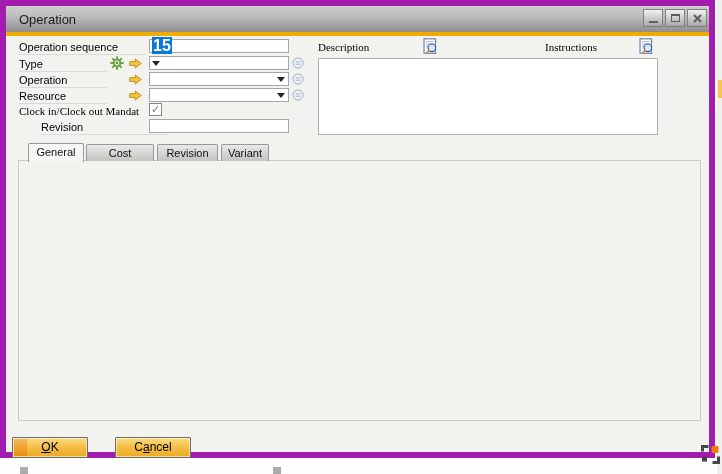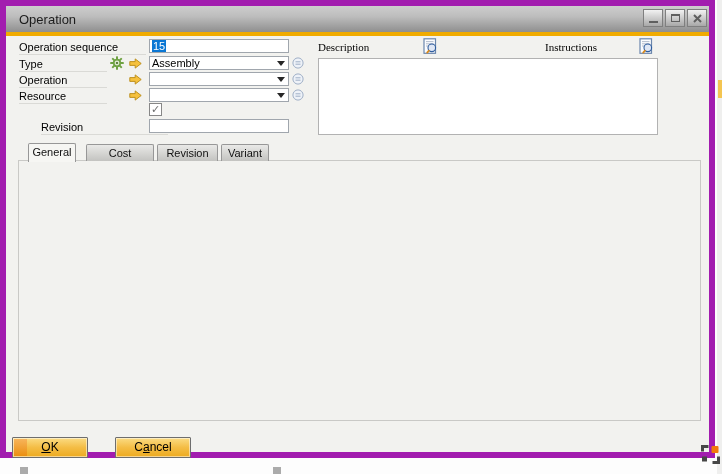--- a/index.html
+++ b/index.html
@@ -11,21 +11,21 @@
   .winbtns{position:absolute;right:2px;top:3px;display:flex;gap:2px;}
   .wbtn{width:20px;height:18px;background:linear-gradient(#f2f2f2,#c9c9c9 55%,#a8a8a8);border:1px solid #7f7f7f;box-sizing:border-box;display:flex;align-items:center;justify-content:center;}
   .glyph-min{width:9px;height:2px;background:#5f5f5f;margin-top:8px;}
   .glyph-max{width:9px;height:8px;border:1px solid #5f5f5f;border-top:2px solid #5f5f5f;box-sizing:border-box;}
   .accent{position:absolute;left:0;top:26px;width:100%;height:4px;background:#F0AB00;}
   .edge-marker{position:absolute;left:718px;top:80px;width:4px;height:18px;background:#f4c551;}
   .artifact{position:absolute;width:8px;height:7px;background:#ababab;top:467px;}
 
   .lbl{position:absolute;height:14px;line-height:13px;font-size:11px;color:#000;border-bottom:1px solid #dadad6;white-space:nowrap;overflow:hidden;box-sizing:border-box;}
   .nul{border-bottom:none;font-family:Liberation Serif, serif;}
-  .field{position:absolute;height:14px;background:#fff;border:1px solid #a0a6ad;box-sizing:border-box;font-size:11px;line-height:12px;padding:0 2px;color:#000;}
+  .field{position:absolute;height:14px;background:#fff;border:1px solid #a0a6ad;box-sizing:border-box;font-size:16px;line-height:12px;padding:0 2px;color:#000;font-weight:bold;}
   .num{text-align:right;}
   .sel{background:#0a77d4;color:#fff;padding:0 1px;}
   .combo{position:absolute;height:14px;background:#fff;border:1px solid #a0a6ad;box-sizing:border-box;font-size:11px;line-height:12px;padding:0 3px 0 2px;display:flex;align-items:center;color:#000;}
   .ctext{flex:1;overflow:hidden;white-space:nowrap;}
   .rtext{text-align:right;padding-right:3px;}
   .darr{width:0;height:0;border-left:4px solid transparent;border-right:4px solid transparent;border-top:5px solid #262626;flex:0 0 auto;}
   .cb{position:absolute;width:13px;height:13px;background:#fff;border:1px solid #878787;box-sizing:border-box;font-size:11px;line-height:11px;text-align:center;color:#6e6e6e;}
   .icon{position:absolute;display:block;}
   .colhdr{position:absolute;font-size:11px;color:#000;height:13px;line-height:13px;}
   .unit{position:absolute;font-size:11px;color:#000;height:13px;line-height:13px;}
@@ -80,21 +80,20 @@
       <rect x="6" y="0.2" width="2" height="13.6" rx="0.6" transform="rotate(-45 7 7)"></rect>
     </g>
     <circle cx="7" cy="7" r="4.2" fill="#6fa243"></circle>
       <circle cx="7" cy="7" r="2.4" fill="#dfe9d2"></circle>
       <circle cx="7" cy="7" r="1.1" fill="#44691f"></circle>
   </svg>
   <svg class="icon" style="left:123px;top:52px;" width="13" height="11" viewBox="0 0 13 11">
       <path d="M0.8 3.6 H6.2 V0.9 L12.2 5.5 L6.2 10.1 V7.4 H0.8 Z" fill="#f6c13d" stroke="#b98a14" stroke-width="0.9"></path>
     </svg>
   <div class="combo" style="left:143px;top:50px;width:140px;">
-      <span class="ctext">Assembly</span>
       <span class="darr"></span>
     </div>
   <svg class="icon" style="left:286px;top:51px;" width="12" height="12" viewBox="0 0 12 12">
       <circle cx="6" cy="6" r="5.1" fill="#eef2f8" stroke="#9fafc6"></circle>
       <path d="M3.5 4.8 H8.5 M3.5 7.2 H8.5" stroke="#9fafc6"></path>
     </svg>
 
   <div class="lbl" style="left:13px;top:68px;width:88px;">Operation</div>
   <svg class="icon" style="left:123px;top:68px;" width="13" height="11" viewBox="0 0 13 11">
       <path d="M0.8 3.6 H6.2 V0.9 L12.2 5.5 L6.2 10.1 V7.4 H0.8 Z" fill="#f6c13d" stroke="#b98a14" stroke-width="0.9"></path>
@@ -114,20 +113,21 @@
     </svg>
   <div class="combo" style="left:143px;top:82px;width:140px;">
       <span class="ctext"></span>
       <span class="darr"></span>
     </div>
   <svg class="icon" style="left:286px;top:83px;" width="12" height="12" viewBox="0 0 12 12">
       <circle cx="6" cy="6" r="5.1" fill="#eef2f8" stroke="#9fafc6"></circle>
       <path d="M3.5 4.8 H8.5 M3.5 7.2 H8.5" stroke="#9fafc6"></path>
     </svg>
 
+  <div class="lbl nul" style="left:13px;top:99px;width:128px;">Clock in/Clock out Mandat</div>
   <div class="cb" style="left:143px;top:97px;"><span>✓</span></div>
 
   <div class="lbl" style="left:13px;top:115px;width:127px;margin-left:22px;">Revision</div>
   <div class="field" style="left:143px;top:113px;width:140px;"></div>
 
   <div class="lbl nul" style="left:312px;top:35px;width:70px;">Description</div>
   <svg class="icon" style="left:417px;top:32px;" width="15" height="17" viewBox="0 0 15 17">
     <rect x="1" y="0.8" width="11.5" height="14.5" fill="#fbfcfe" stroke="#6c87ac" stroke-width="1.2"></rect>
     <path d="M3 3.6 H10.5 M3 5.8 H10.5 M3 8 H6" stroke="#aab6c6" stroke-width="0.9"></path>
     <circle cx="8.8" cy="9.8" r="3.8" fill="#cfdcef" fill-opacity="0.65" stroke="#2f5d9e" stroke-width="1.1"></circle>
@@ -135,21 +135,21 @@
   </svg>
   <div class="lbl nul" style="left:539px;top:35px;width:70px;">Instructions</div>
   <svg class="icon" style="left:633px;top:32px;" width="15" height="17" viewBox="0 0 15 17">
     <rect x="1" y="0.8" width="11.5" height="14.5" fill="#fbfcfe" stroke="#6c87ac" stroke-width="1.2"></rect>
     <path d="M3 3.6 H10.5 M3 5.8 H10.5 M3 8 H6" stroke="#aab6c6" stroke-width="0.9"></path>
     <circle cx="8.8" cy="9.8" r="3.8" fill="#cfdcef" fill-opacity="0.65" stroke="#2f5d9e" stroke-width="1.1"></circle>
     <path d="M5.9 12.6 L4.2 14.6" stroke="#d98b1f" stroke-width="1.8" stroke-linecap="round"></path>
   </svg>
   <div class="txtarea"></div>
 
-  <div class="tab active" style="left:22px;width:48px;">General</div>
+  <div class="tab active" style="left:22px;width:56px;">General</div>
   <div class="tab" style="left:80px;width:68px;">Cost</div>
   <div class="tab" style="left:151px;width:61px;">Revision</div>
   <div class="tab" style="left:215px;width:48px;">Variant</div>
 
   <div class="panel"></div>
 
   <div class="colhdr" style="left:192px;top:168px;width:50px;text-align:right;">Time</div>
   <div class="colhdr" style="left:265px;top:168px;width:90px;">Cost Element</div>
 
   <div class="lbl" style="left:20px;top:192px;width:130px;">Setup time Precalculation</div>

